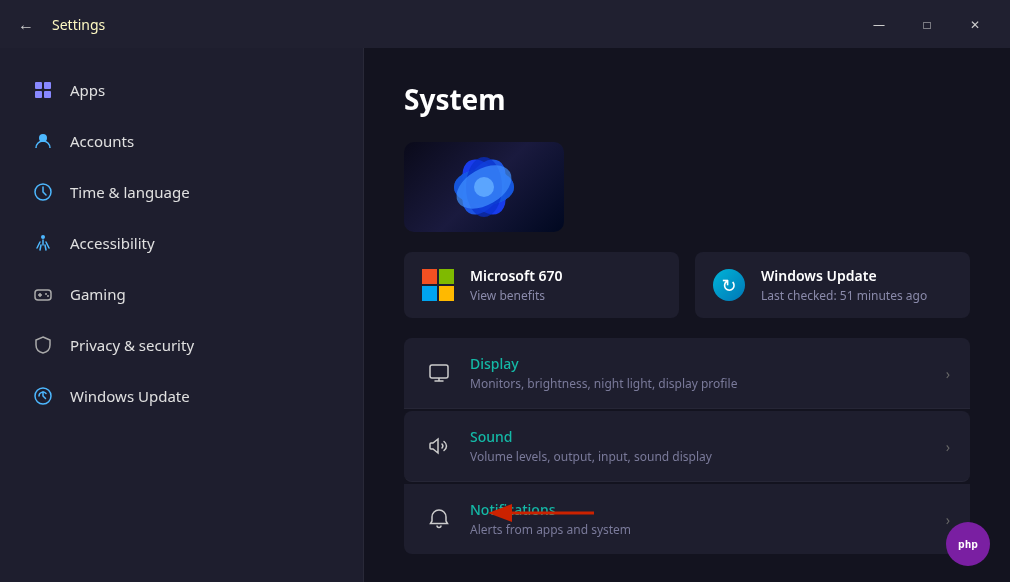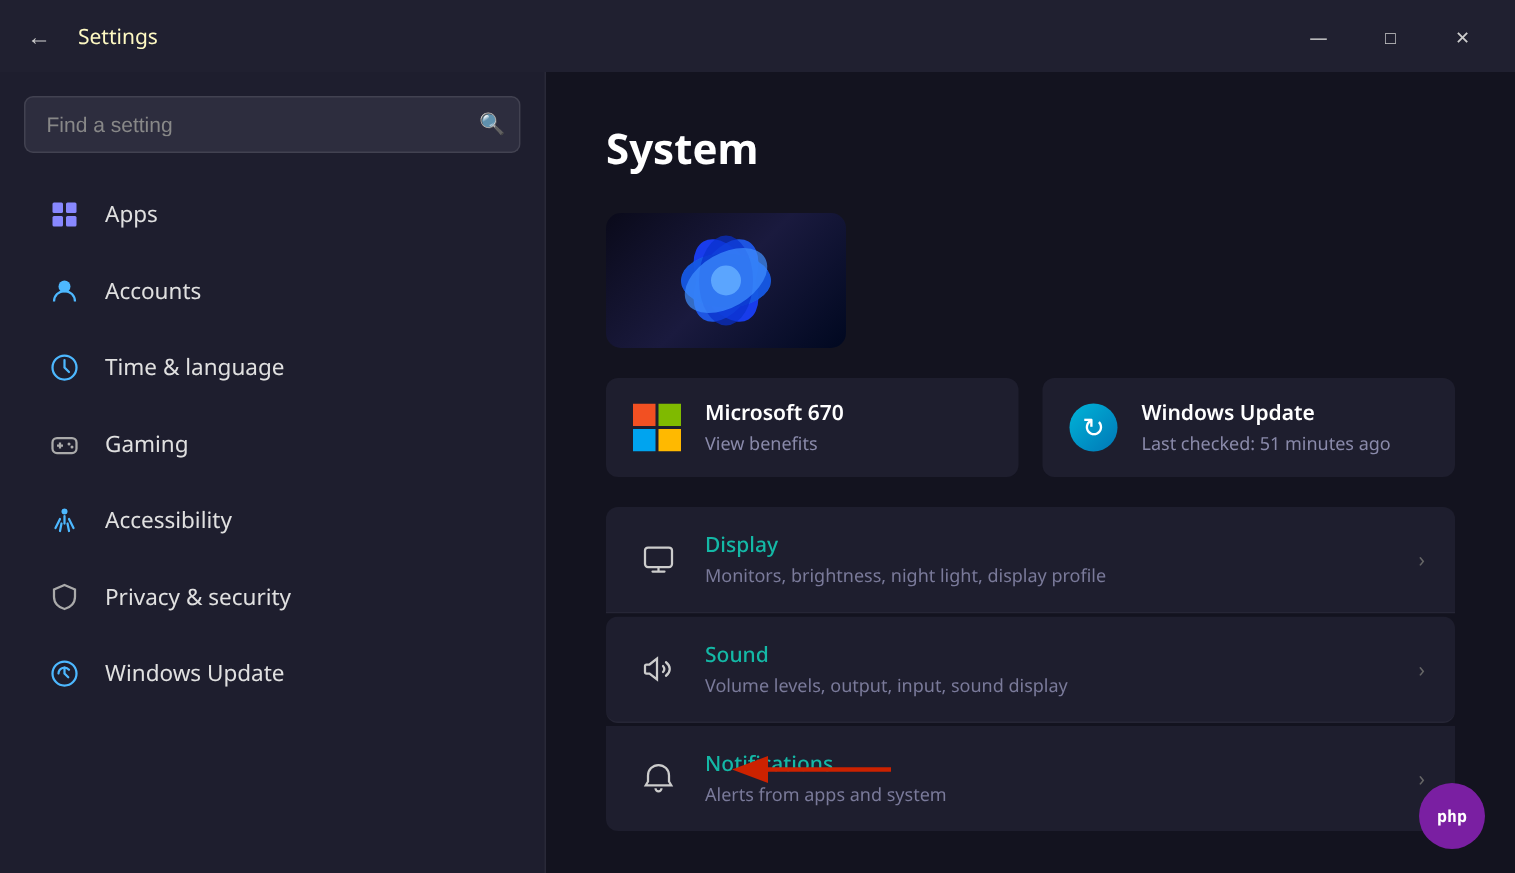--- a/index.html
+++ b/index.html
@@ -282,24 +282,20 @@
   <div class="window-controls">
     <div class="win-ctrl">—</div>
     <div class="win-ctrl">□</div>
     <div class="win-ctrl close">✕</div>
   </div>
 </div>
 
 <div class="main-layout">
 
   <div class="sidebar">
-    <div class="search-box">
-      <input class="search-input" type="text" placeholder="Find a setting" style="">
-      <span class="search-icon">🔍</span>
-    </div>
 
     <div class="nav-item">
       <div class="nav-icon">
         <svg width="20" height="20" viewBox="0 0 20 20" fill="none">
           <rect x="2" y="2" width="7" height="7" rx="1" fill="#8888ff"></rect>
           <rect x="11" y="2" width="7" height="7" rx="1" fill="#8888ff"></rect>
           <rect x="2" y="11" width="7" height="7" rx="1" fill="#8888ff"></rect>
           <rect x="11" y="11" width="7" height="7" rx="1" fill="#8888ff"></rect>
         </svg>
       </div>
@@ -317,44 +313,44 @@
     </div>
 
     <div class="nav-item">
       <div class="nav-icon">
         <svg width="20" height="20" viewBox="0 0 20 20" fill="none">
           <circle cx="10" cy="10" r="8" stroke="#4db8ff" stroke-width="1.5"></circle>
           <path d="M10 5v5l3 3" stroke="#4db8ff" stroke-width="1.5" stroke-linecap="round"></path>
         </svg>
       </div>
       <span class="nav-label">Time &amp; language</span>
+    </div>
+
+    <div class="nav-item">
+      <div class="nav-icon">
+        <svg width="20" height="20" viewBox="0 0 20 20" fill="none">
+          <circle cx="10" cy="4" r="2" fill="#4db8ff"></circle>
+          <path d="M10 7v5M7 9l-3 6M13 9l3 6M8 12l-1 5M12 12l1 5" stroke="#4db8ff" stroke-width="1.5" stroke-linecap="round"></path>
+        </svg>
+      </div>
+      <span class="nav-label">Accessibility</span>
     </div>
 
     <div class="nav-item">
       <div class="nav-icon">
         <svg width="20" height="20" viewBox="0 0 20 20" fill="none">
           <rect x="2" y="6" width="16" height="10" rx="3" stroke="#aaa" stroke-width="1.5"></rect>
           <line x1="7" y1="11" x2="7" y2="11" stroke="#aaa" stroke-width="2" stroke-linecap="round"></line>
           <line x1="5" y1="11" x2="9" y2="11" stroke="#aaa" stroke-width="1.5"></line>
           <line x1="7" y1="9" x2="7" y2="13" stroke="#aaa" stroke-width="1.5"></line>
           <circle cx="13" cy="10" r="1" fill="#aaa"></circle>
           <circle cx="15" cy="12" r="1" fill="#aaa"></circle>
         </svg>
       </div>
       <span class="nav-label">Gaming</span>
-    </div>
-
-    <div class="nav-item">
-      <div class="nav-icon">
-        <svg width="20" height="20" viewBox="0 0 20 20" fill="none">
-          <circle cx="10" cy="4" r="2" fill="#4db8ff"></circle>
-          <path d="M10 7v5M7 9l-3 6M13 9l3 6M8 12l-1 5M12 12l1 5" stroke="#4db8ff" stroke-width="1.5" stroke-linecap="round"></path>
-        </svg>
-      </div>
-      <span class="nav-label">Accessibility</span>
     </div>
 
     <div class="nav-item">
       <div class="nav-icon">
         <svg width="20" height="20" viewBox="0 0 20 20" fill="none">
           <path d="M10 2l7 3v5c0 4-3 7-7 8-4-1-7-4-7-8V5z" stroke="#aaa" stroke-width="1.5" fill="none"></path>
         </svg>
       </div>
       <span class="nav-label">Privacy &amp; security</span>
     </div>

